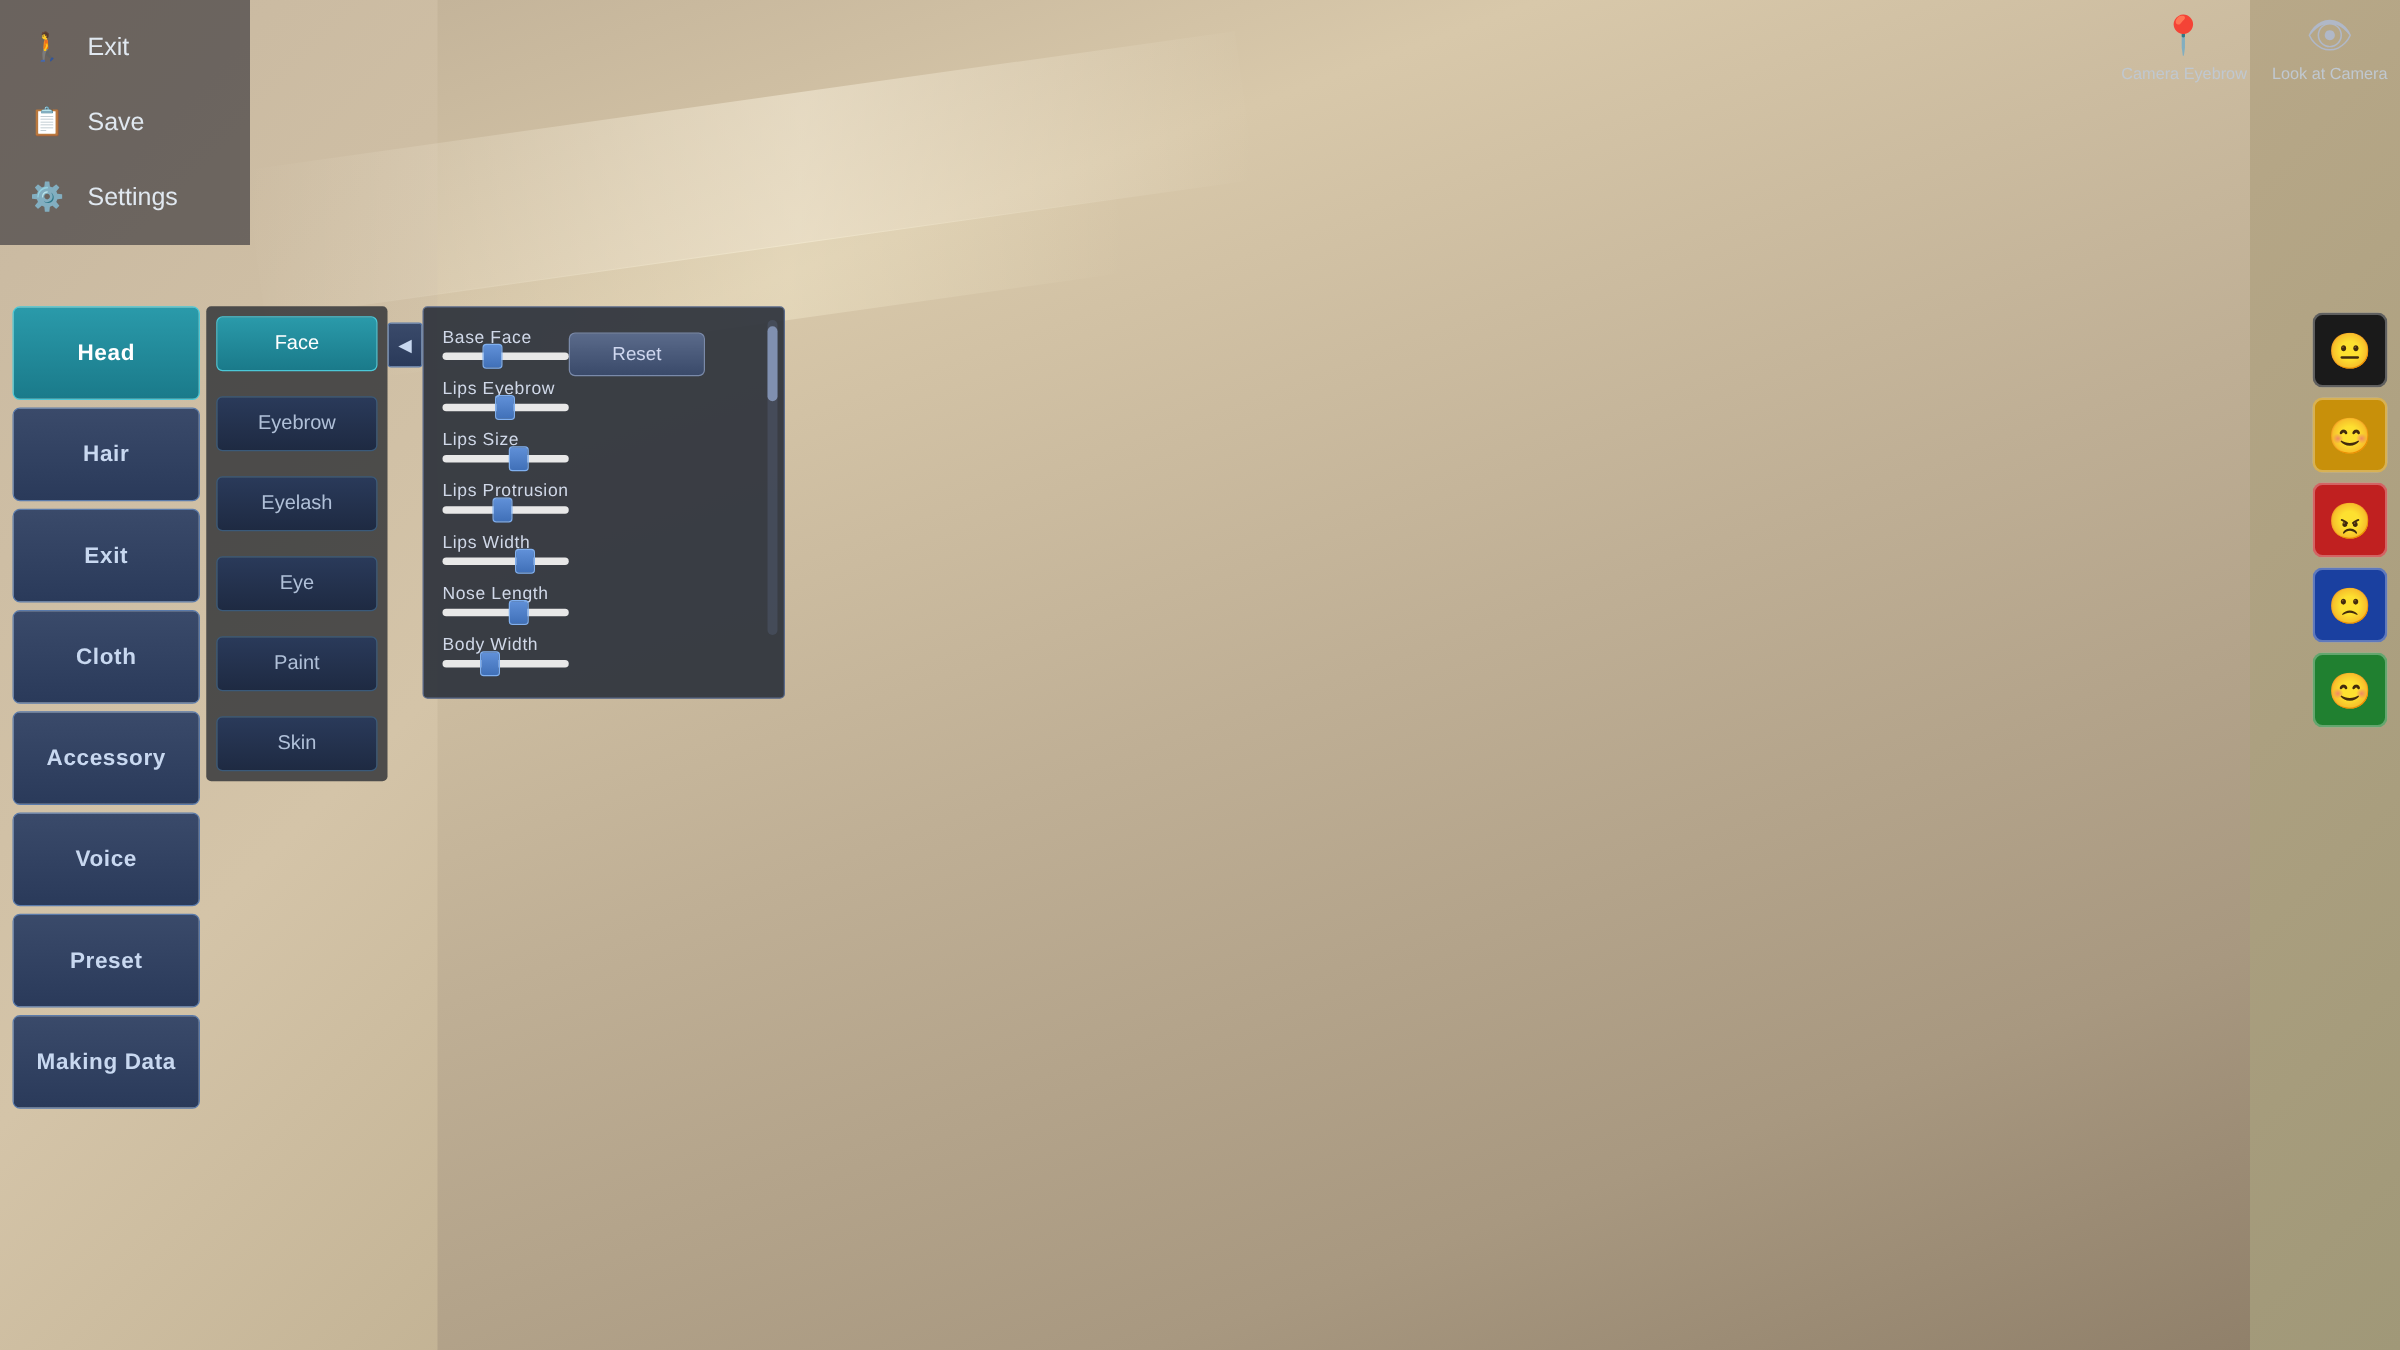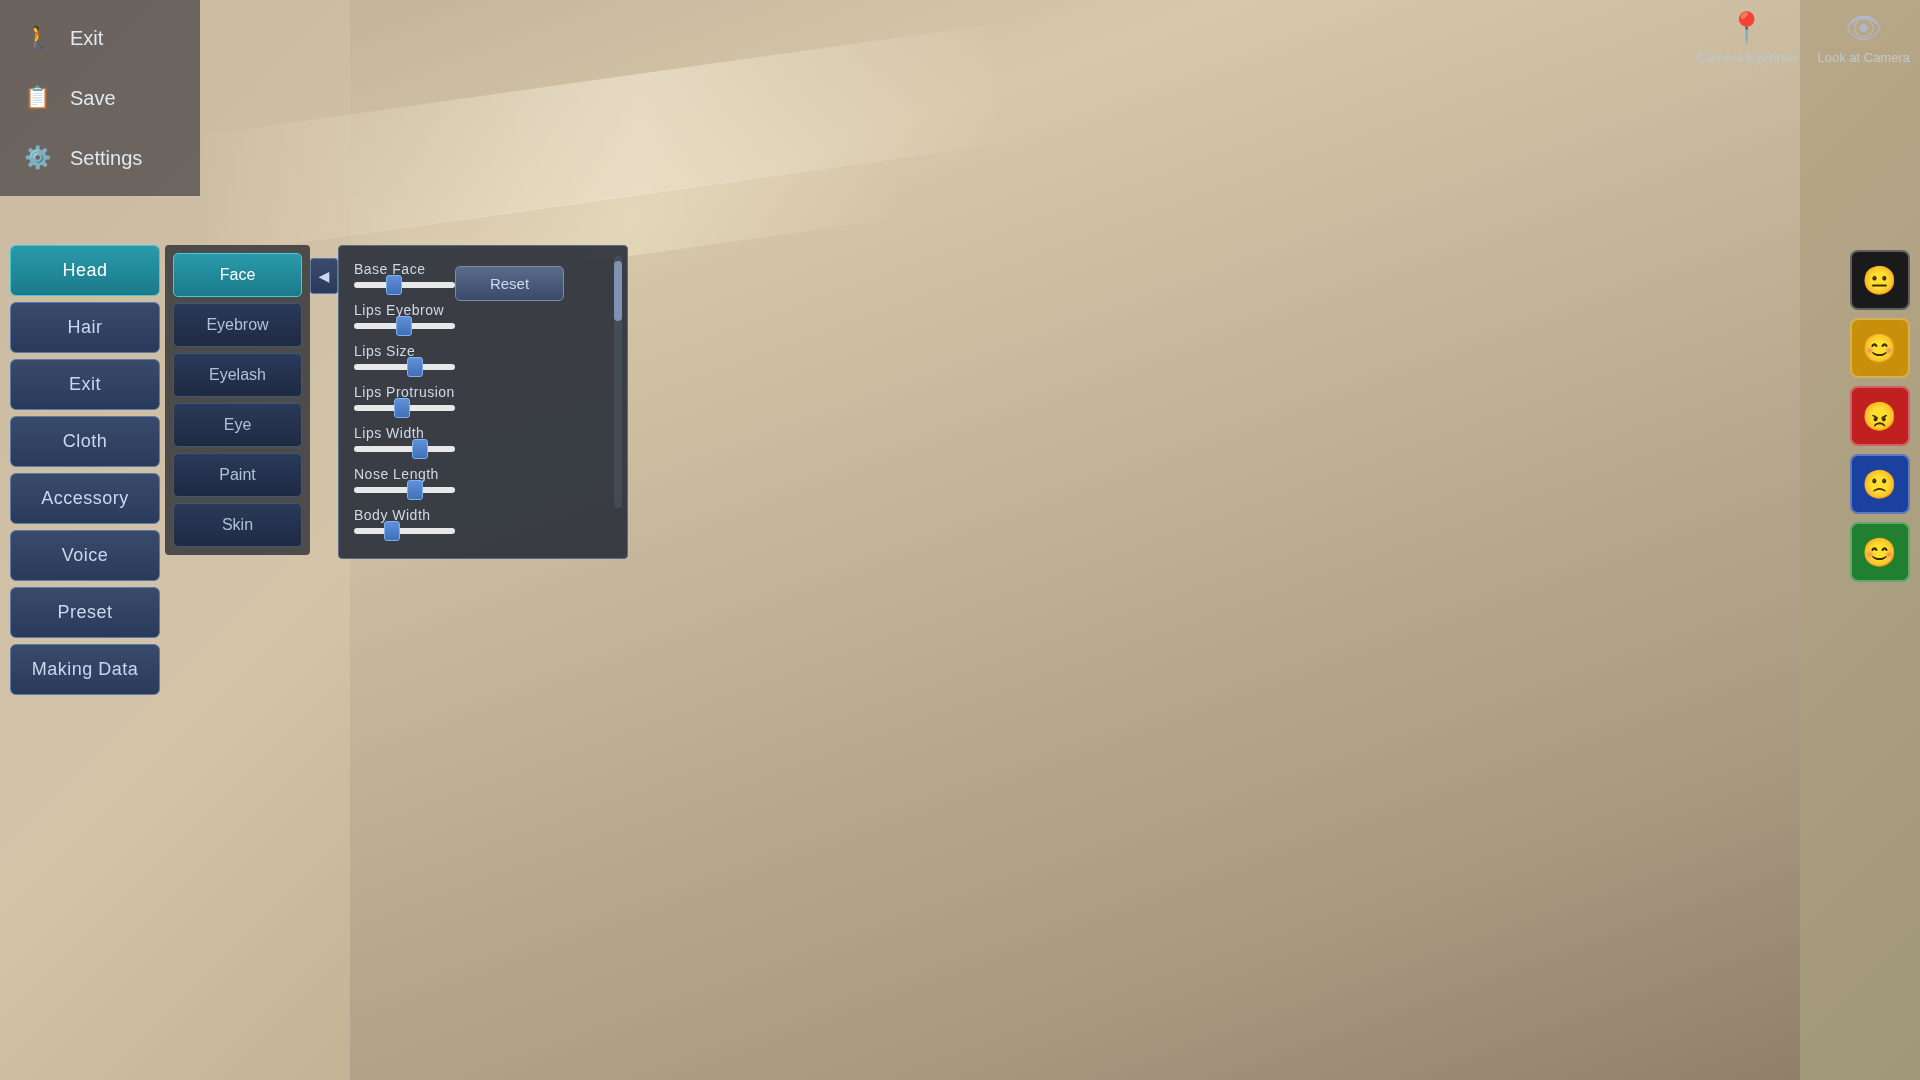--- a/index.html
+++ b/index.html
@@ -79,42 +79,42 @@
       flex-direction: column;
       gap: 6px;
     }
 
     .nav-btn {
       background: linear-gradient(180deg, #3a4a6a 0%, #2a3a5a 100%);
       border: 1px solid #5a7aaa;
       border-radius: 6px;
       color: #c8d8f0;
       font-size: 18px;
-      font-weight: 400;
-      padding: 14px 10px;
+      font-weight: 700;
+      padding: 26px 10px;
       text-align: center;
       cursor: pointer;
       letter-spacing: 0.5px;
     }
     .nav-btn.active {
       background: linear-gradient(180deg, #2a9aaa 0%, #1a7a8a 100%);
       border-color: #4ac8d8;
       color: #ffffff;
     }
 
     
     #sub-panel {
       position: absolute;
       left: 165px;
       top: 245px;
       width: 145px;
       z-index: 10;
       display: flex;
       flex-direction: column;
-      gap: 6px;
+      gap: 20px;
       background: rgba(20,25,35,0.7);
       padding: 8px;
       border-radius: 4px;
     }
 
     .sub-btn {
       background: linear-gradient(180deg, #2a3a5a 0%, #1e2a42 100%);
       border: 1px solid #3a5a7a;
       border-radius: 5px;
       color: #b0c0d8;

